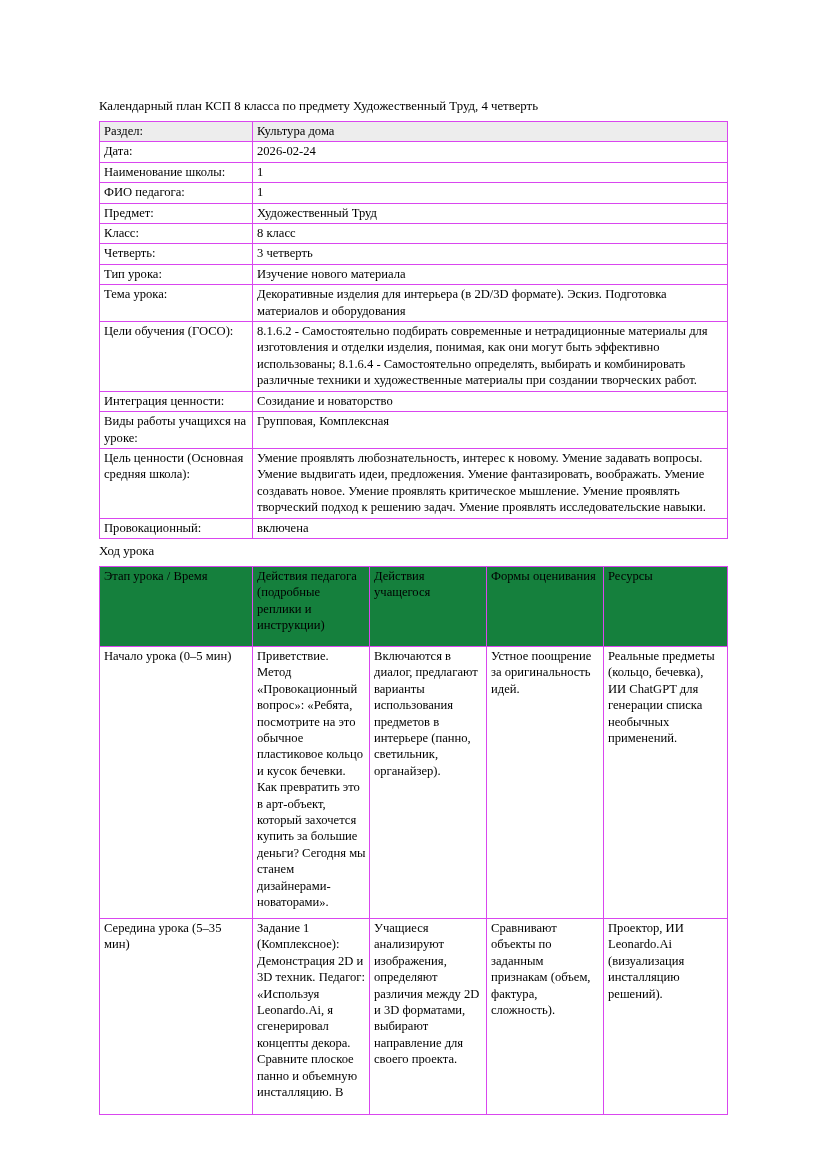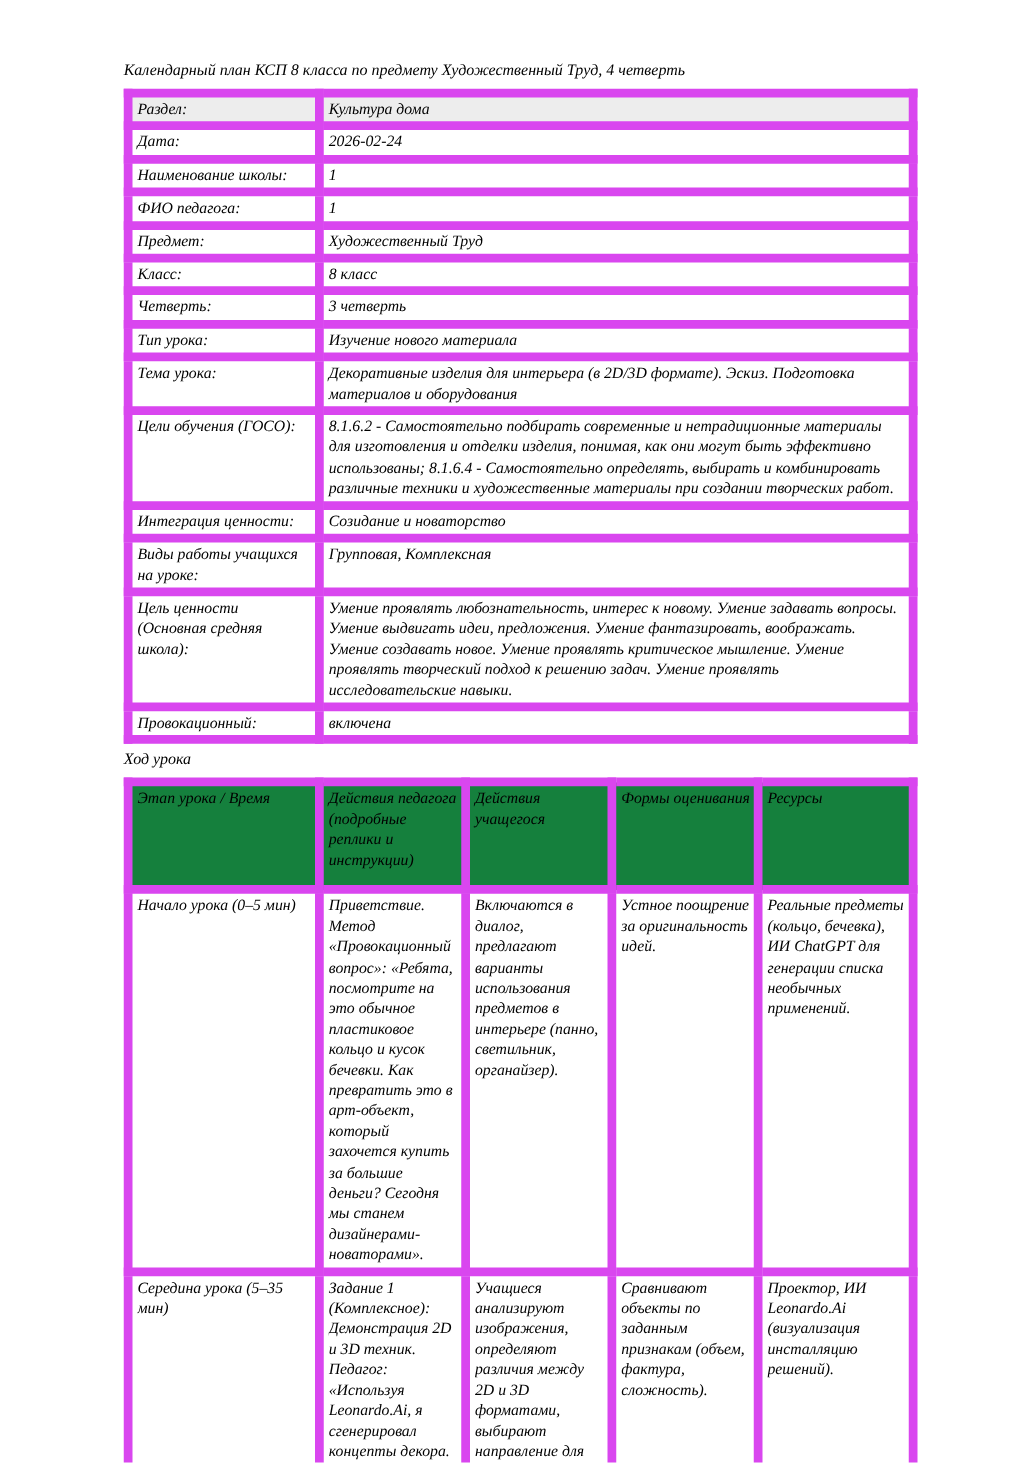--- a/index.html
+++ b/index.html
@@ -17,37 +17,36 @@
     position: relative;
   }
   .page {
     position: absolute;
     left: 0;
     top: 0;
     width: 827px;
     height: 927px;
     background: #ffffff;
     box-sizing: border-box;
-    padding: 48px 100px 0 99px;
-    font-style: italic;
+    padding: 98px 100px 0 99px;
   }
   .doc-title {
     font-size: 12.8px;
     line-height: 16px;
     margin: 0 0 7px 0;
     white-space: nowrap;
   }
   table {
     border-collapse: collapse;
     table-layout: fixed;
     width: 628px;
     margin: 0;
   }
   table td {
-    border: 7px solid #d946ef;
+    border: 1px solid #d946ef;
     padding: 1px 3px 2px 4px;
     font-size: 12.6px;
     line-height: 16.4px;
     vertical-align: top;
     word-wrap: break-word;
     overflow-wrap: break-word;
     hyphens: none;
   }
   
   .info-table col.c1 { width: 153px; }

